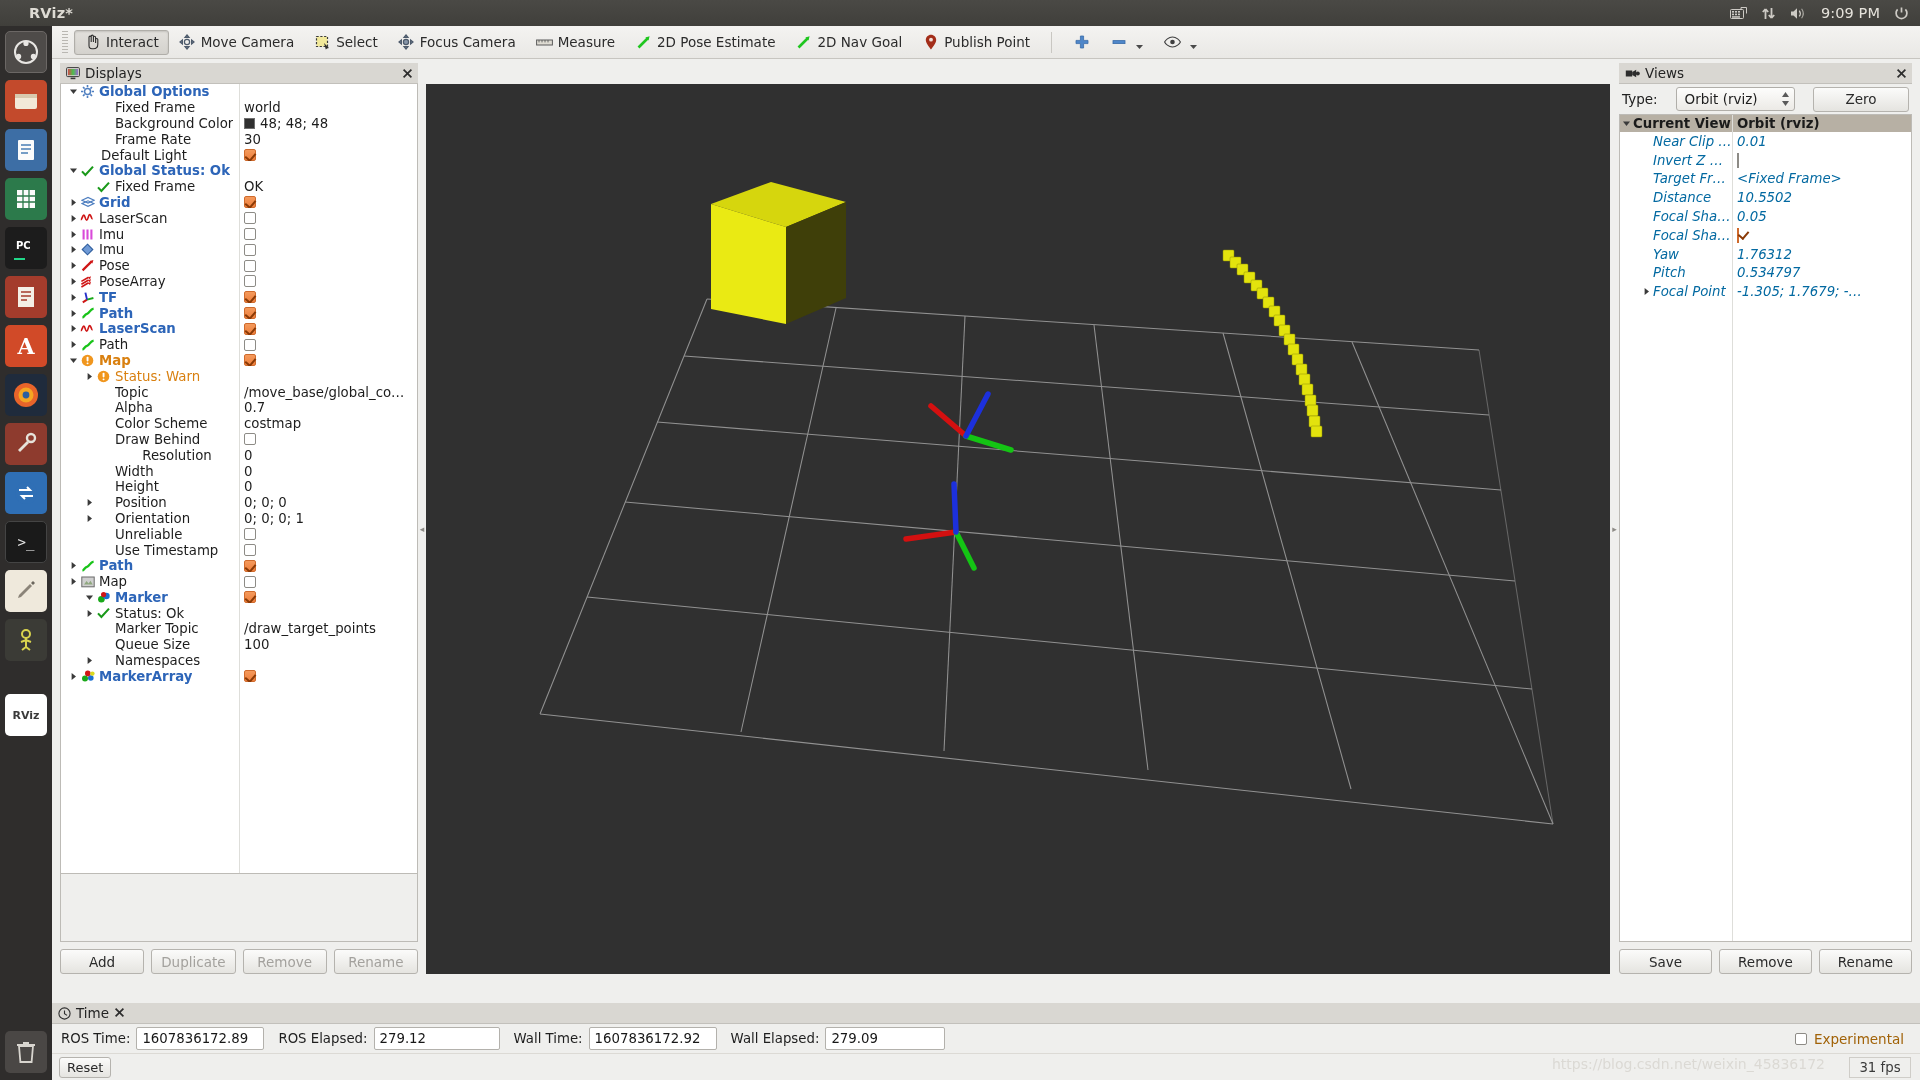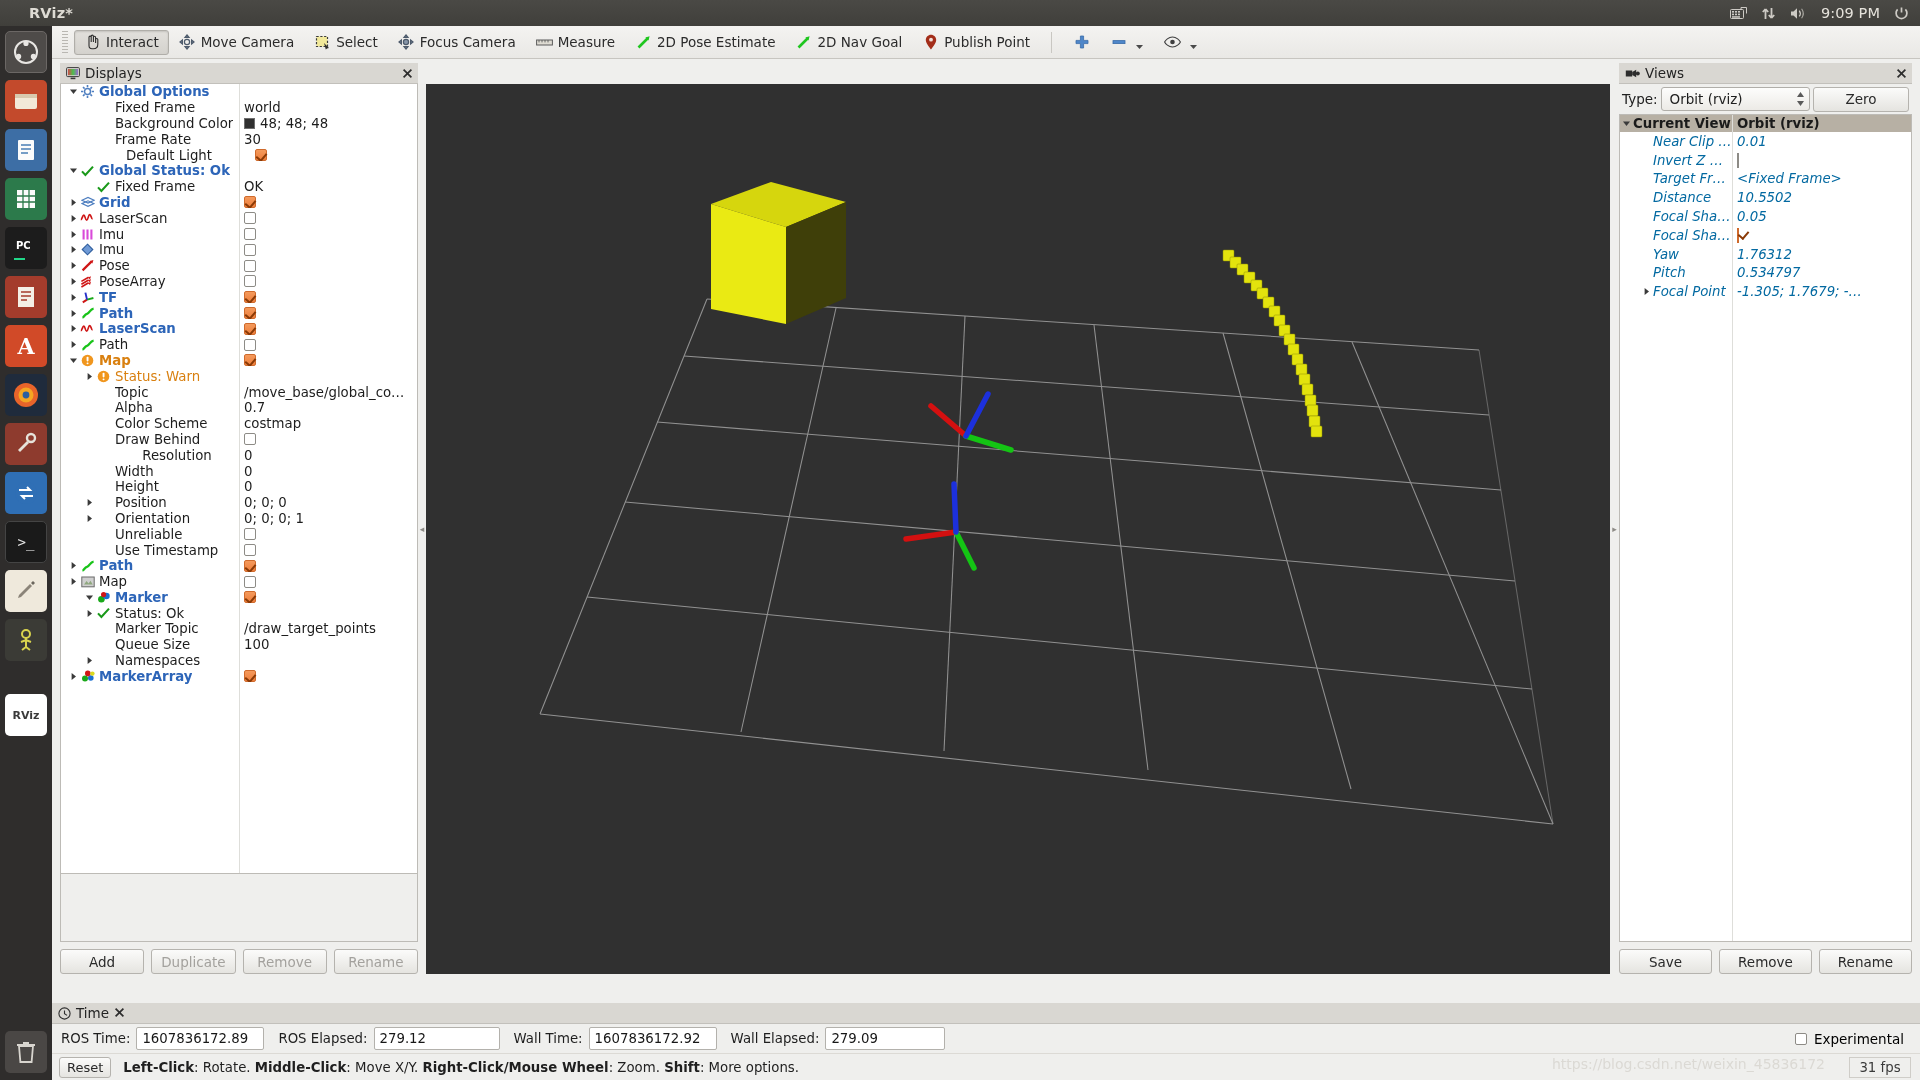--- a/index.html
+++ b/index.html
@@ -137,21 +137,21 @@
   #vp-handle-r { position: absolute; left: 1558px; top: 25px; width: 9px; height: 890px;
     display: flex; align-items: center; justify-content: center; }
   .vp-arrow { font-size: 9px; color: #8d8b86; }
 
   
   #views-panel {
     position: absolute; left: 1567px; top: 25px; width: 293px; height: 890px;
     display: flex; flex-direction: column;
   }
   #views-type {
-    height: 30px; display: flex; align-items: center; gap: 3px;
+    height: 30px; display: flex; align-items: center; gap: 18px;
     padding: 0 3px; background: #efefed;
   }
   #views-type .vt-label { font-size: 13.5px; color: #202020; }
   #combo {
     flex: 1; height: 24px; border: 1px solid #b0aea9; border-radius: 3px;
     background: linear-gradient(to bottom,#fdfdfc,#eceae6);
     display: flex; align-items: center; padding: 0 4px 0 8px; font-size: 13.5px; color: #1d1d1d;
   }
   .spin { margin-left: auto; display: flex; flex-direction: column; gap: 2px; align-items: center; }
   #views-tree {
@@ -182,21 +182,21 @@
   .tinput {
     height: 23px; border: 1px solid #b3b1ac; background: #fff; border-radius: 2px;
     display: flex; align-items: center; padding: 0 5px; font-size: 13.3px; color: #171717;
     margin-right: 14px;
   }
   #ros-time-input { width: 128px; }
   #ros-elapsed-input { width: 126px; }
   #wall-time-input { width: 128px; }
   #wall-elapsed-input { width: 120px; margin-right: 0; }
   #experimental-wrap { margin-left: auto; display: flex; align-items: center; gap: 7px; padding-right: 16px; }
-  #experimental-wrap .ex-label { font-size: 13.5px; color: #000000; }
+  #experimental-wrap .ex-label { font-size: 13.5px; color: #a16207; }
 
   
   #statusbar {
     position: absolute; top: 1027px; left: 0; width: 1868px; height: 27px;
     background: #efefed; display: flex; align-items: center; padding-left: 7px;
     border-top: 1px solid #dcdad5;
   }
   #reset-btn {
     height: 21px; padding: 0 7px; border: 1px solid #b5b3ae; border-radius: 3px;
     background: linear-gradient(to bottom,#fbfbfa,#e5e4e0);
@@ -556,21 +556,21 @@
               <div class="tlabelcell" style="padding-left: 22px;">
                 <span class="tw"></span>
                 <span class="tico"></span>
                 <span class="tname">Frame Rate</span>
               </div>
               <div class="tvalcell">
                 <span>30</span>
               </div>
             </div>
             <div class="trow">
-              <div class="tlabelcell" style="padding-left: 22px; margin-left: 11px;">
+              <div class="tlabelcell" style="padding-left: 8px;">
                 <span class="tw"></span>
                 <span class="tico"></span>
                 <span class="tname">Default Light</span>
               </div>
               <div class="tvalcell">
                 <span class="cbx on"></span>
               </div>
             </div>
             <div class="trow">
               <div class="tlabelcell" style="padding-left: 6px;">
@@ -1337,19 +1337,18 @@
         <span class="cbx"></span>
         <span class="ex-label">Experimental</span>
       </div>
     </div>
   </div>
 
   <div id="statusbar">
     <div id="reset-btn">
       <span>Reset</span>
     </div>
-    <div id="hint"><b>Left-Click</b><span>: Rotate. </span><b>Middle-Click</b><span>: Move X/Y. </span><b>Right-Click/Mouse Wheel</b><span>: Zoom. </span><b>Shift</b><span>: More options.</span></div>
     <div id="fps-box">
       <span>31 fps</span>
     </div>
   </div>
   <div id="watermark">https://blog.csdn.net/weixin_45836172</div>
 </div>
 
 </body></html>

